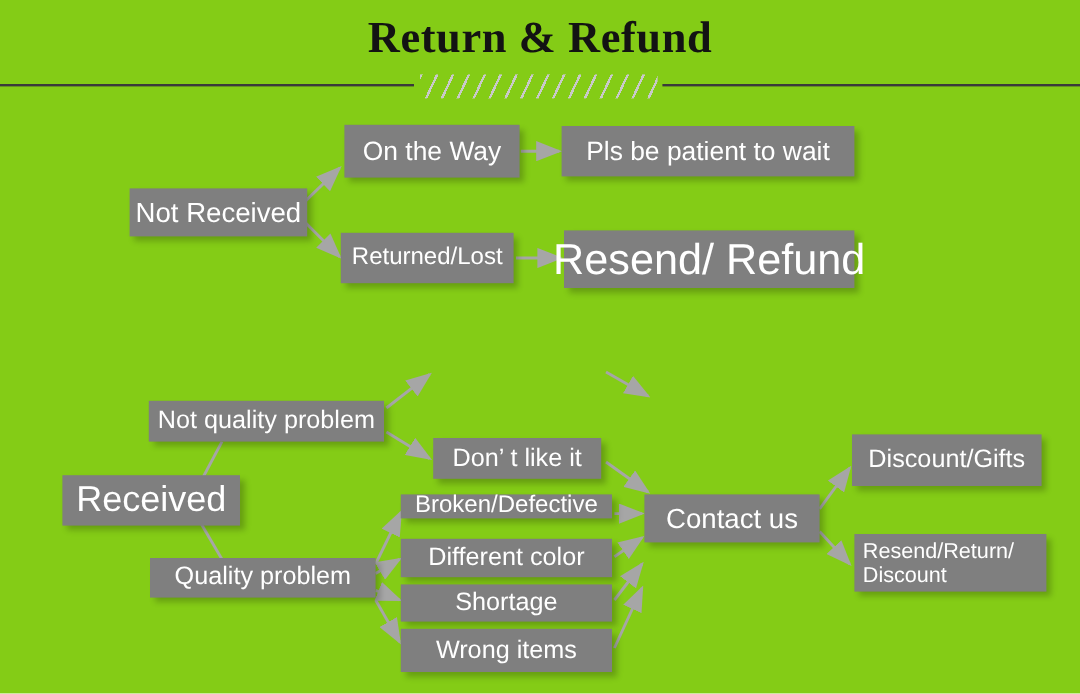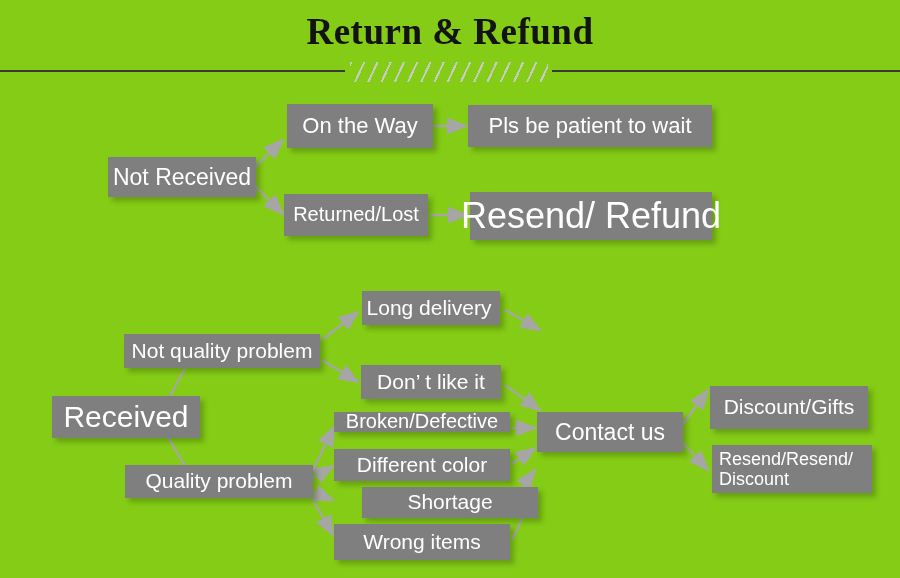--- a/index.html
+++ b/index.html
@@ -166,50 +166,47 @@
   </div>
 
   <div class="node" style="left:124px; top:334px; width:196px; height:34px; font-size:21px;">
     <span>Not quality problem</span>
   </div>
 
   <div class="node" style="left:125px; top:465px; width:188px; height:33px; font-size:21px;">
     <span>Quality problem</span>
   </div>
 
-  <div class="node" style="left:362px; top:291px; width:138px; height:34px; font-size:21px;">
-    <span style="margin-left:-4px;">Long delivery</span>
-  </div>
 
   <div class="node" style="left:361px; top:365px; width:140px; height:34px; font-size:21px;">
     <span>Don’  t like it</span>
   </div>
 
   <div class="node" style="left:334px; top:412px; width:176px; height:20px; font-size:20px;">
     <span>Broken/Defective</span>
   </div>
 
   <div class="node" style="left:334px; top:449px; width:176px; height:32px; font-size:21px;">
     <span>Different color</span>
   </div>
 
-  <div class="node" style="left:334px; top:487px; width:176px; height:31px; font-size:21px;margin-left:28px;">
+  <div class="node" style="left:334px; top:487px; width:176px; height:31px; font-size:21px;">
     <span>Shortage</span>
   </div>
 
   <div class="node" style="left:334px; top:524px; width:176px; height:36px; font-size:21px;">
     <span>Wrong items</span>
   </div>
 
   <div class="node" style="left:537px; top:412px; width:146px; height:40px; font-size:23px;">
     <span>Contact us</span>
   </div>
 
-  <div class="node" style="left:710px; top:362px; width:158px; height:43px; font-size:21px;margin-top:24px;">
+  <div class="node" style="left:710px; top:362px; width:158px; height:43px; font-size:21px;">
     <span>Discount/Gifts</span>
   </div>
 
   <div class="node left-align" style="left:712px; top:445px; width:160px; height:48px; font-size:18px;">
-    <div>Resend/Resend/</div>
+    <div>Resend/Return/</div>
     <div>Discount</div>
   </div>
 
 </div>
 
 </body></html>

